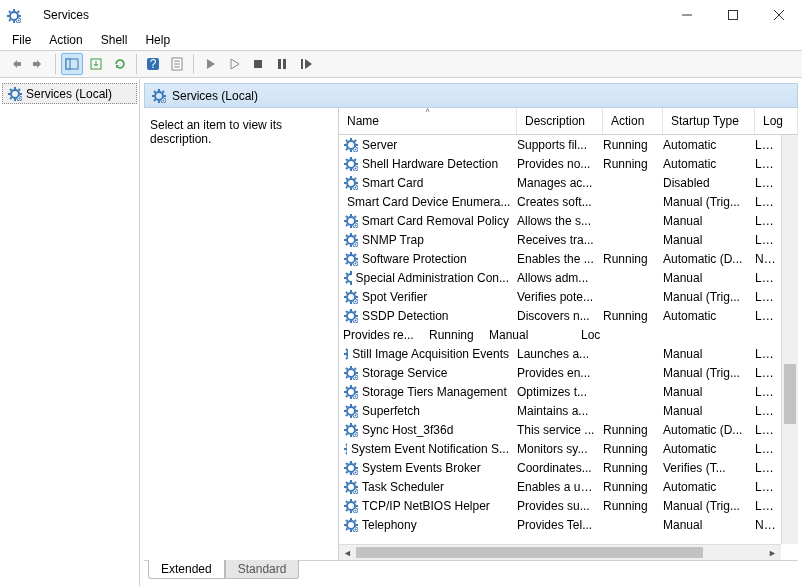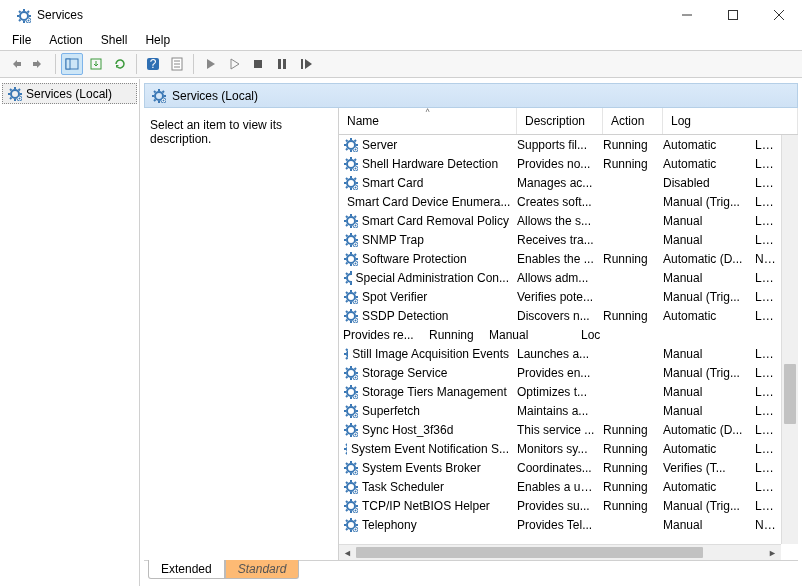--- a/index.html
+++ b/index.html
@@ -1,19 +1,19 @@
 <!DOCTYPE html>
 <html><head>
 <meta charset="utf-8">
 <style>
 * { box-sizing: border-box; margin: 0; padding: 0; font-family: "Segoe UI", Tahoma, sans-serif; font-size: 12px; }
 html, body { width: 802px; height: 586px; background: #fff; color: #000; overflow: hidden; }
 
 
-.titlebar { height: 30px; display: flex; align-items: center; padding-left: 16px; }
+.titlebar { height: 30px; display: flex; align-items: center; padding-left: 6px; gap: 16px; }
 .titlebar .title { margin-left: 6px; flex: 1; }
 .win-btns { display: flex; }
 .win-btn { width: 46px; height: 30px; display: flex; align-items: center; justify-content: center; color: #555; }
 .win-btn svg { width: 10px; height: 10px; }
 
 
 .menubar { height: 20px; display: flex; align-items: center; padding-left: 4px; gap: 2px; }
 .menubar span { padding: 2px 8px; }
 
 
@@ -50,21 +50,21 @@
 .row-body { position: absolute; top: 0; left: 0; right: 17px; bottom: 16px; overflow: hidden; }
 .row { display: flex; align-items: center; height: 19px; padding-left: 4px; }
 .row .cell { white-space: nowrap; overflow: hidden; text-overflow: ellipsis; padding-right: 8px; }
 .name-cell { display: flex; align-items: center; gap: 4px; }
 
 .tabs { height: 22px; display: flex; align-items: flex-start; padding-left: 4px; position: relative; border-top: 1px solid #d0d0d0; }
 .tab { padding: 2px 12px; border: 1px solid #bbb; border-top: none; background: #fff; position: relative; top: -1px; }
 .tab:first-child { border-bottom-left-radius: 3px; }
 .tab:last-child { border-bottom-right-radius: 3px; }
 .tab.active { background: #fff; }
-.tab.inactive { background: #fdba74; color: #555; font-style: italic; }
+.tab.inactive { background: #e5e5e5; color: #555; }
 
 .gear { width: 15px; height: 15px; }
 </style>
 </head>
 <body>
 
 <svg width="0" height="0" style="position:absolute">
 <defs>
 <g id="gearicon">
   <circle cx="8" cy="8" r="4" fill="none" stroke="#3b78b5" stroke-width="2"></circle>
@@ -219,20 +219,23 @@
           <div class="col" style="width:178px;justify-content:center;position:relative">
             <span class="sort-arrow" style="position:absolute;left:50%;top:-2px;transform:translateX(-50%)">˄</span>
             <span style="position:absolute;left:8px">Name</span>
           </div>
           <div class="col" style="width:86px">
               <span>Description</span>
             </div>
           <div class="col" style="width:60px">
               <span>Action</span>
             </div>
+          <div class="col" style="width:92px">
+              <span>Startup Type</span>
+            </div>
           <div class="col" style="flex:1">
               <span>Log</span>
             </div>
         </div>
 
         <div class="rows">
           <div class="row-body" id="row-body">
               <div class="row">
                 <div class="cell name-cell" style="width:174px">
                   <svg class="gear">

